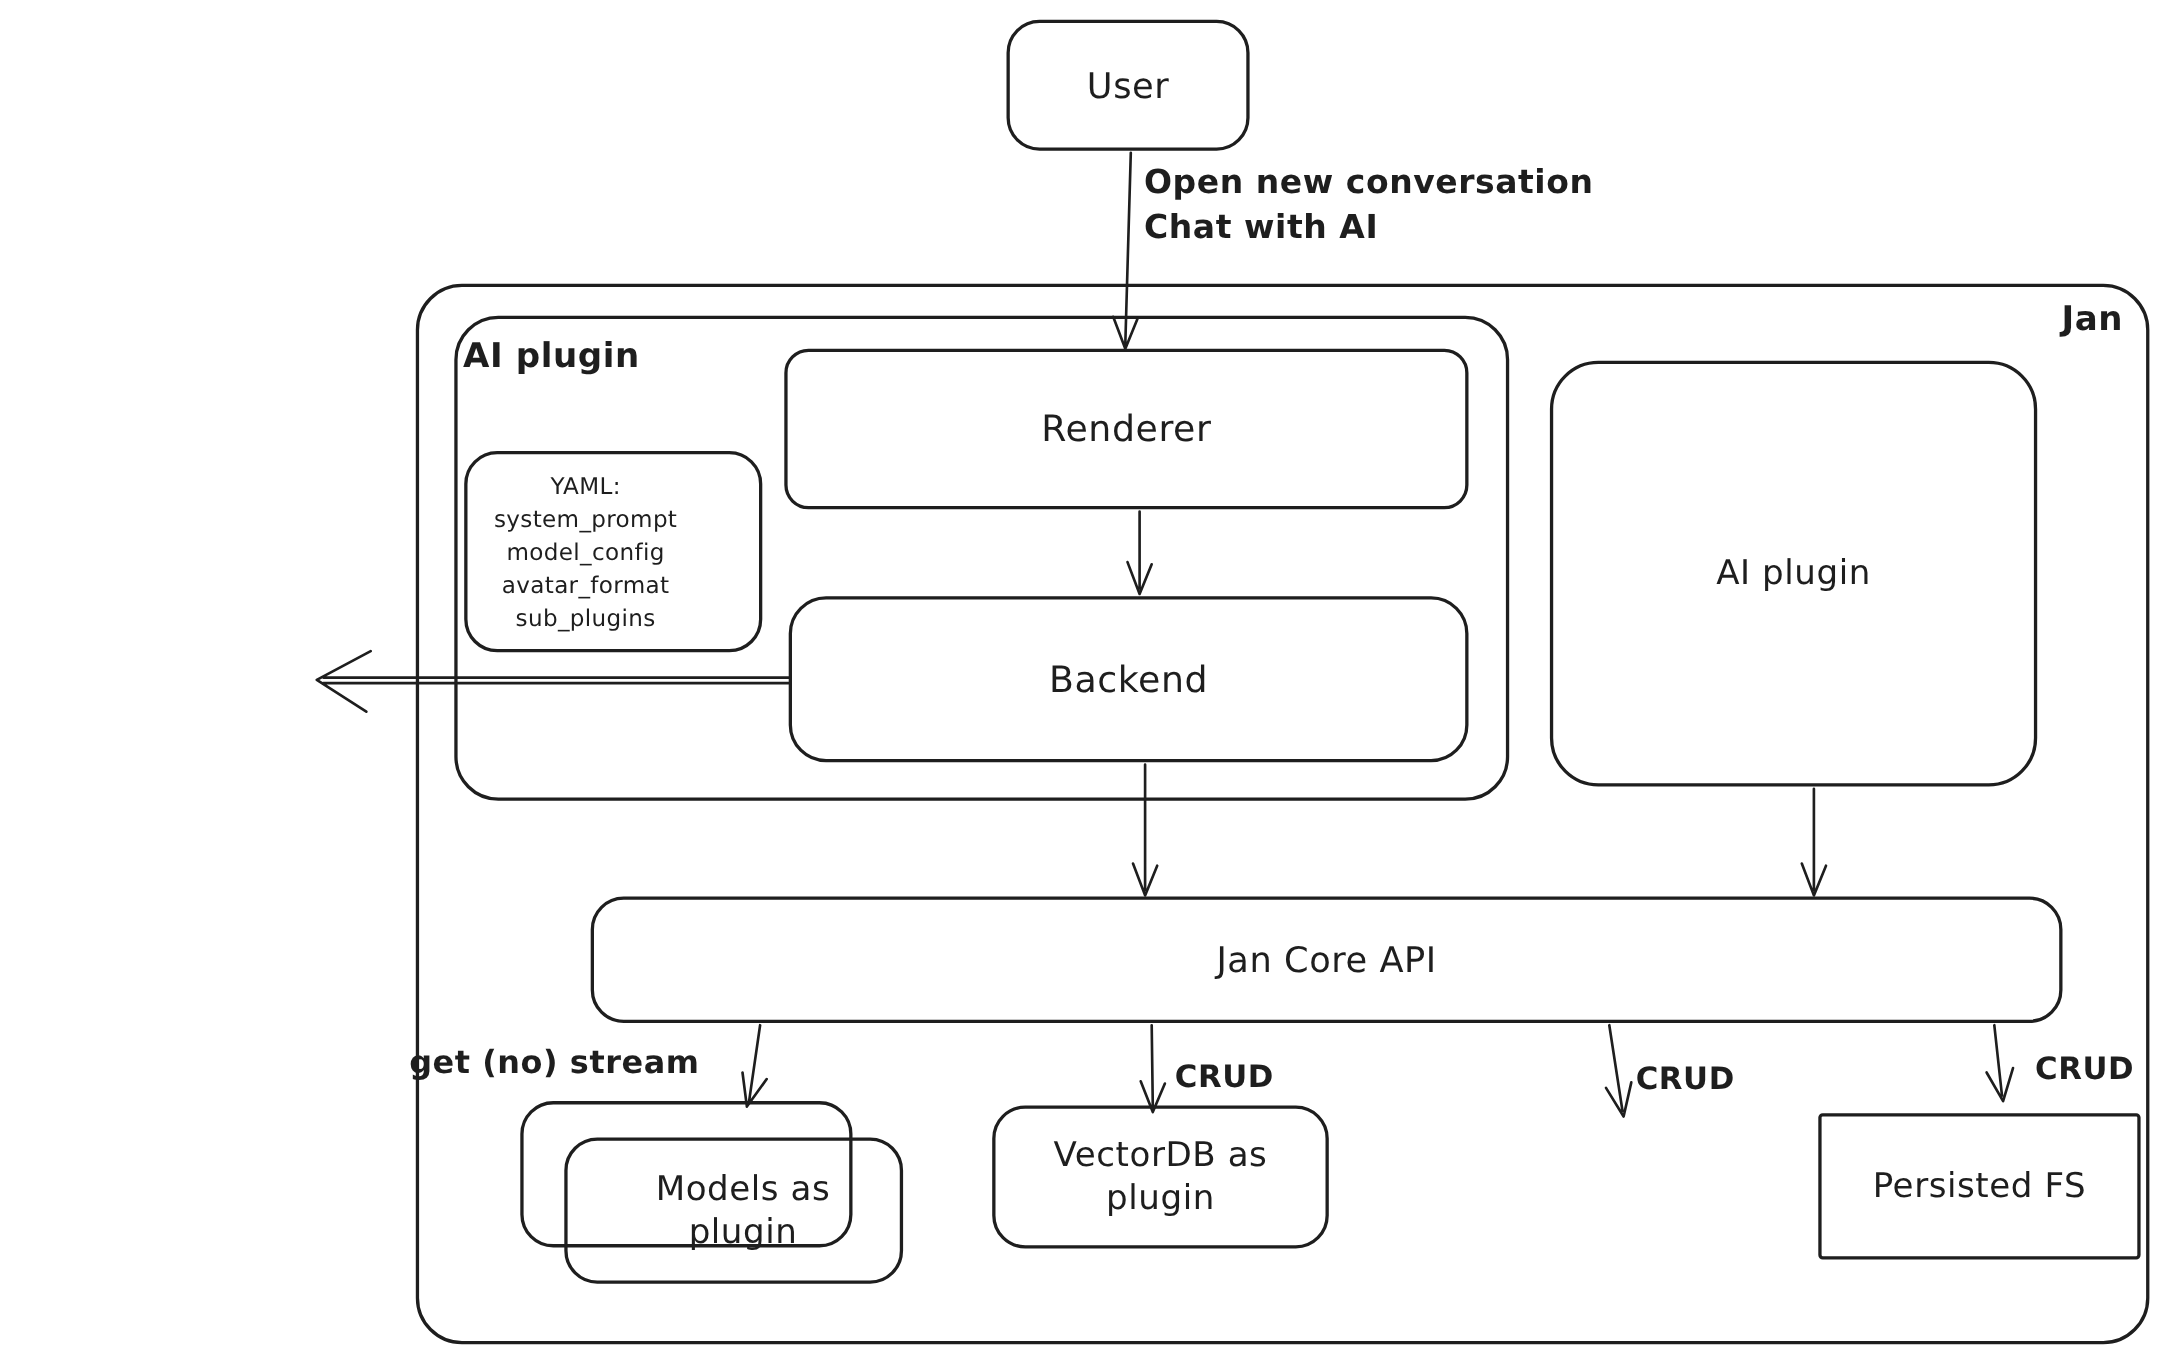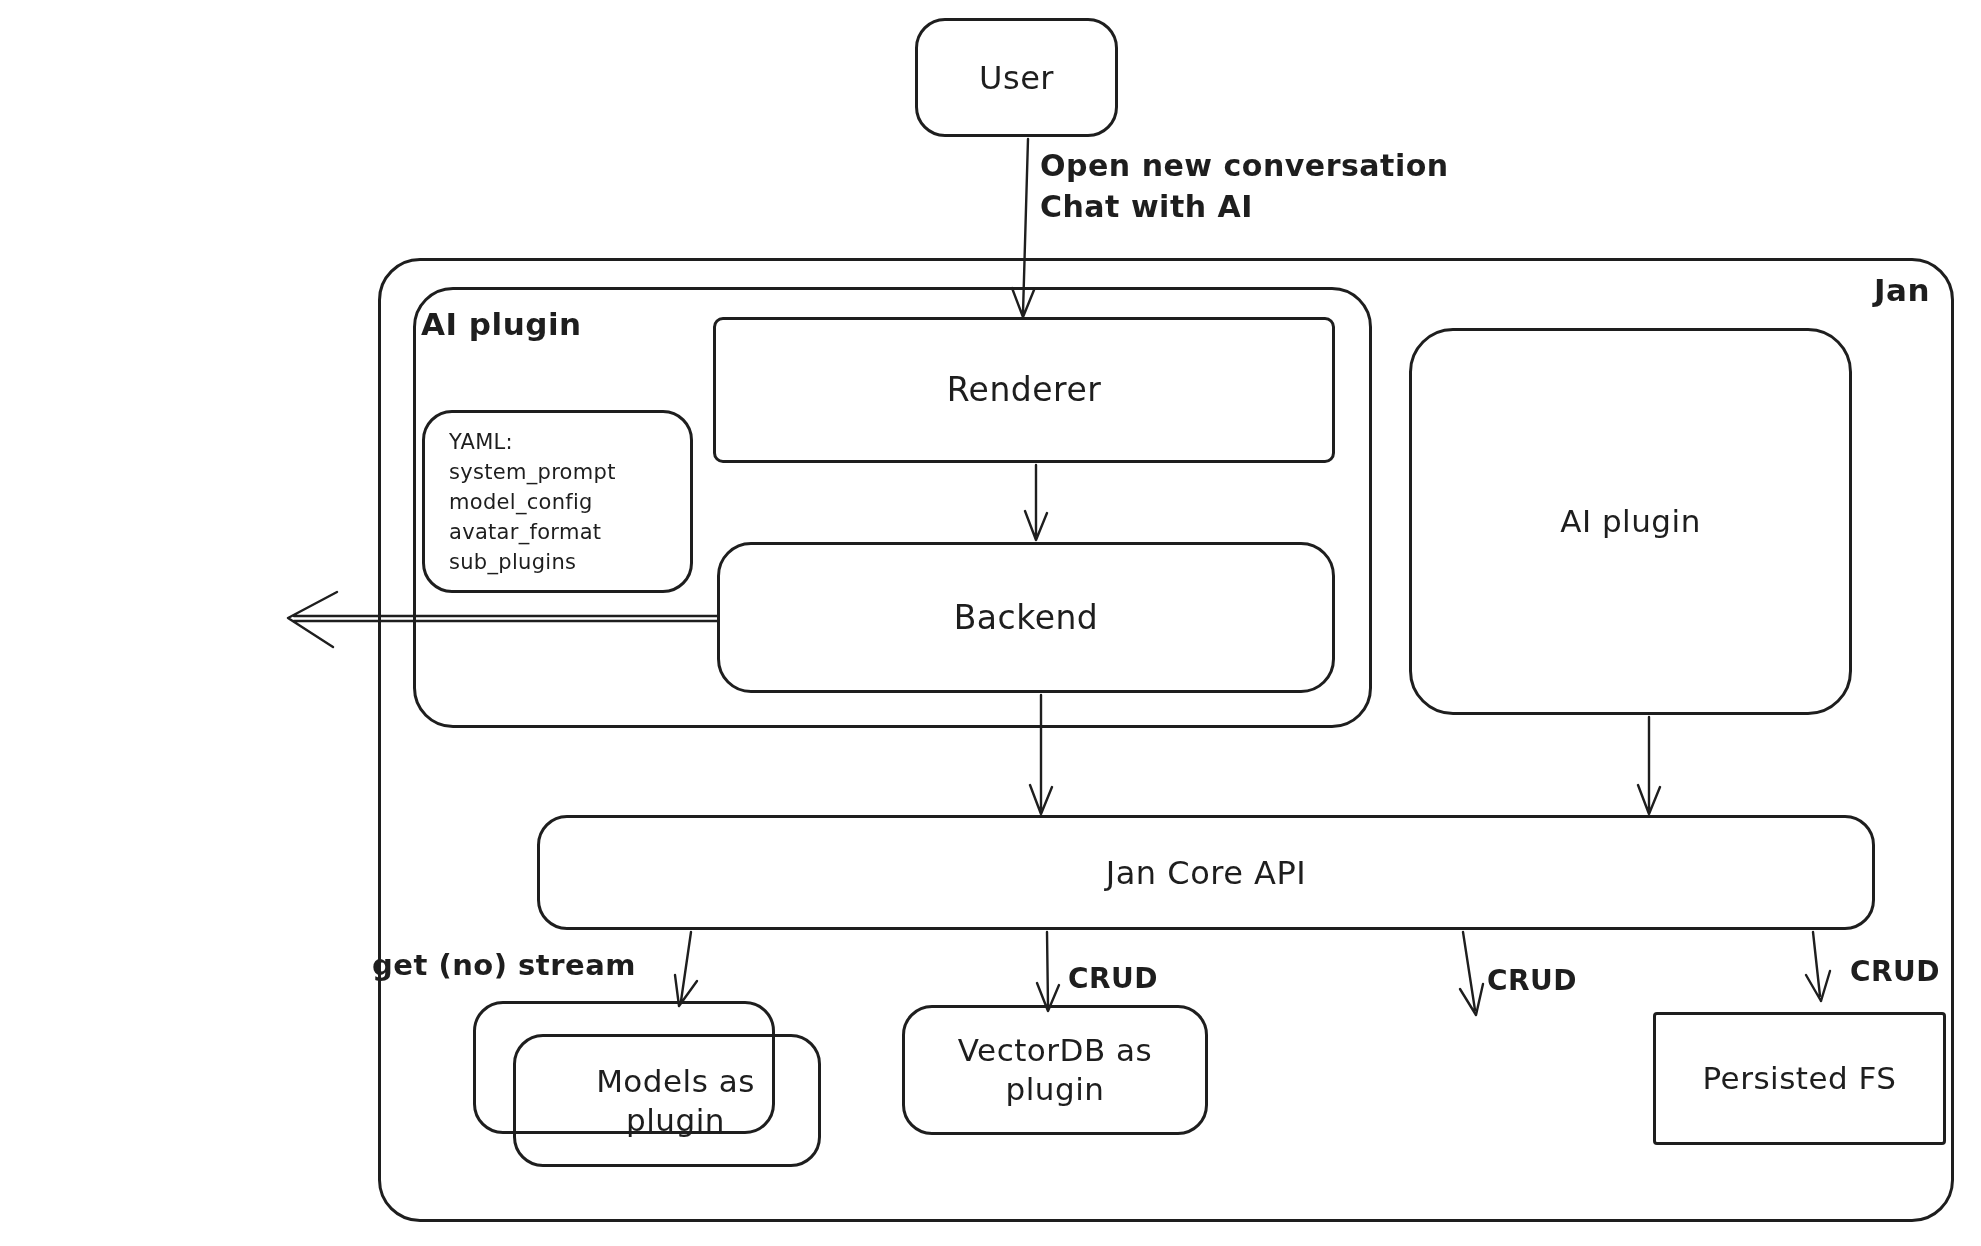--- a/index.html
+++ b/index.html
@@ -41,21 +41,21 @@
     font-size: 30px;
     line-height: 1.35;
     letter-spacing: 0.5px;
     white-space: nowrap;
     font-weight: bold;
   }
   .small-lines {
     font-size: 21px;
     line-height: 30px;
     letter-spacing: 0.3px;
-    text-align: left;
+    text-align: center;
   }
   .arrows-layer {
     position: absolute;
     left: 0; top: 0;
     width: 1981px;
     height: 1246px;
     pointer-events: none;
     z-index: 6;
   }
   .lbl-z { z-index: 7; }
@@ -64,35 +64,35 @@
 <body>
 
 <div class="canvas">
 
   <div class="node container-box" style="left:378px; top:258px; width:1576px; height:964px;"></div>
   <div class="floating-label lbl-z" style="left:1874px; top:270px; font-size:31px;">Jan</div>
 
   <div class="node container-box" style="left:413px; top:287px; width:959px; height:441px; border-radius:40px;"></div>
   <div class="floating-label lbl-z" style="left:421px; top:304px; font-size:31px;">AI plugin</div>
 
-  <div class="node" style="left:915px; top:18px; width:203px; height:119px; border-radius:30px;">
+  <div class="node" style="left:915px; top:18px; width:221px; height:119px; border-radius:30px;">
     <span class="node-label" style="font-size:32px;">User</span>
   </div>
 
   <div class="node" style="left:422px; top:410px; width:271px; height:183px; border-radius:30px; justify-content:flex-start; align-items:flex-start; padding:14px 0 0 24px;">
     <div class="small-lines">
       <div>YAML:</div>
       <div>system_prompt</div>
       <div>model_config</div>
       <div>avatar_format</div>
       <div>sub_plugins</div>
     </div>
   </div>
 
-  <div class="node" style="left:713px; top:317px; width:622px; height:146px; border-radius:10px;">
+  <div class="node" style="left:713px; top:317px; width:622px; height:146px; border-radius:22px;">
     <span class="node-label" style="font-size:33px;">Renderer</span>
   </div>
 
   <div class="node" style="left:717px; top:542px; width:618px; height:151px; border-radius:34px;">
     <span class="node-label" style="font-size:33px;">Backend</span>
   </div>
 
   <div class="node" style="left:1409px; top:328px; width:443px; height:387px; border-radius:44px;">
     <span class="node-label" style="font-size:31px;">AI plugin</span>
   </div>

